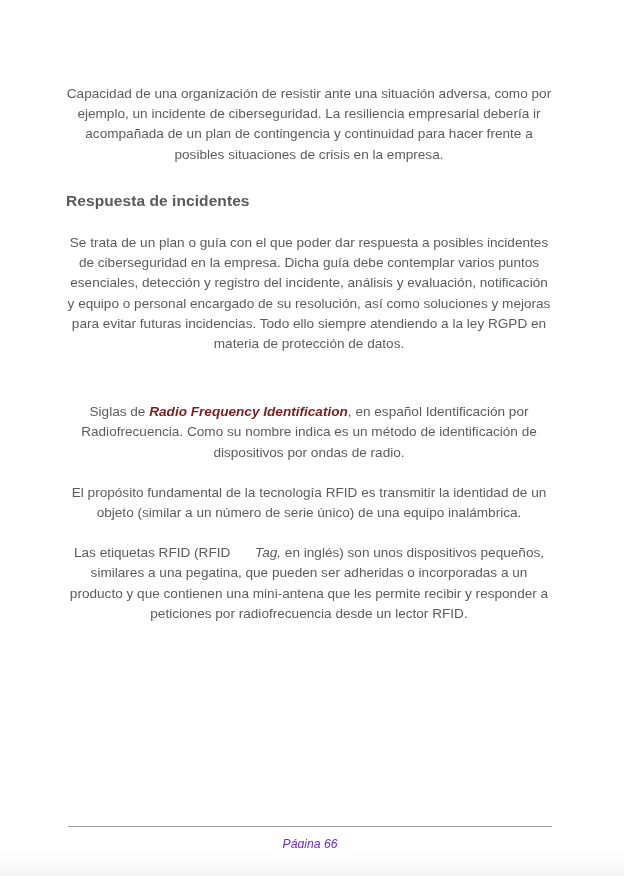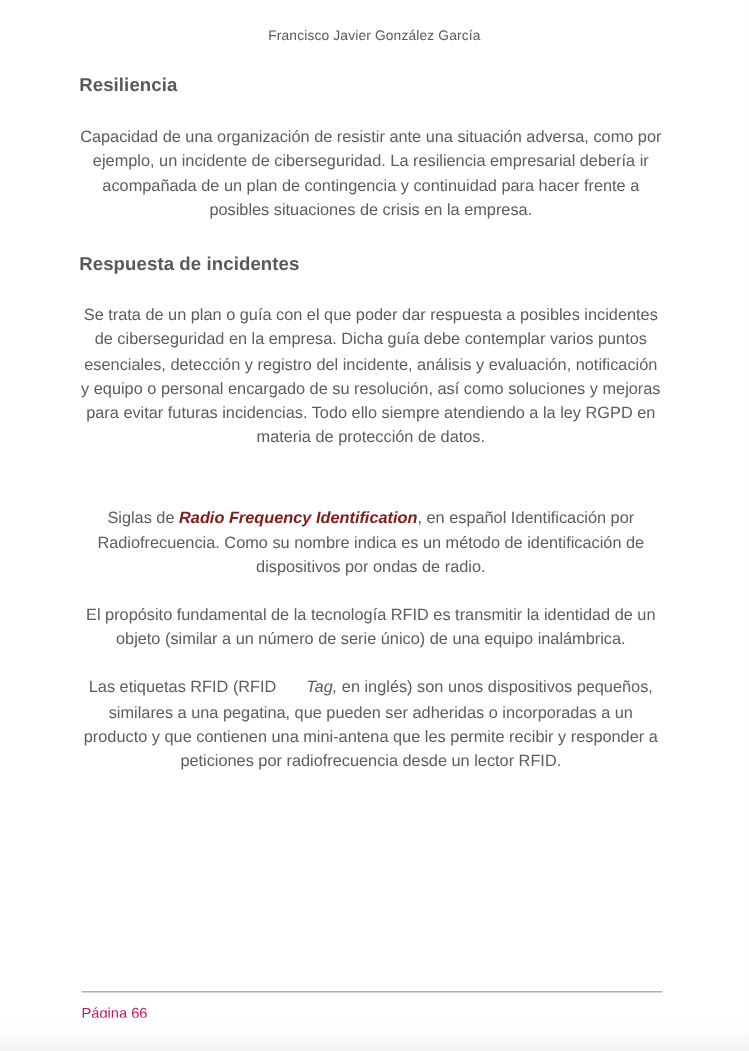--- a/index.html
+++ b/index.html
@@ -72,35 +72,34 @@
     top: 826px;
     width: 484px;
   }
   .footer-rule {
     width: 100%;
     height: 1px;
     background: #9a9a9a;
   }
   .footer-page {
     margin-top: 10px;
-    text-align: left;
+    text-align: center;
     font-size: 12.2px;
-    color: #be185d;
+    font-style: italic;
+    color: #6d28d9;
   }
 </style>
 </head>
 <body>
 
 <div class="page">
 
-  <div class="doc-header">Francisco Javier González García</div>
 
   <div class="content">
 
-    <h2 class="section-heading">Resiliencia</h2>
     <div class="gap-heading-to-para"></div>
     <p class="body-text">Capacidad de una organización de resistir ante una situación adversa, como por ejemplo, un incidente de ciberseguridad. La resiliencia empresarial debería ir acompañada de un plan de contingencia y continuidad para hacer frente a posibles situaciones de crisis en la empresa.</p>
 
     <div class="gap-para-to-heading"></div>
 
     <h2 class="section-heading">Respuesta de incidentes</h2>
     <div class="gap-heading-to-para"></div>
     <p class="body-text">Se trata de un plan o guía con el que poder dar respuesta a posibles incidentes de ciberseguridad en la empresa. Dicha guía debe contemplar varios puntos esenciales, detección y registro del incidente, análisis y evaluación, notificación y equipo o personal encargado de su resolución, así como soluciones y mejoras para evitar futuras incidencias. Todo ello siempre atendiendo a la ley RGPD en materia de protección de datos.</p>
 
     <div class="gap-para-to-heading"></div>

